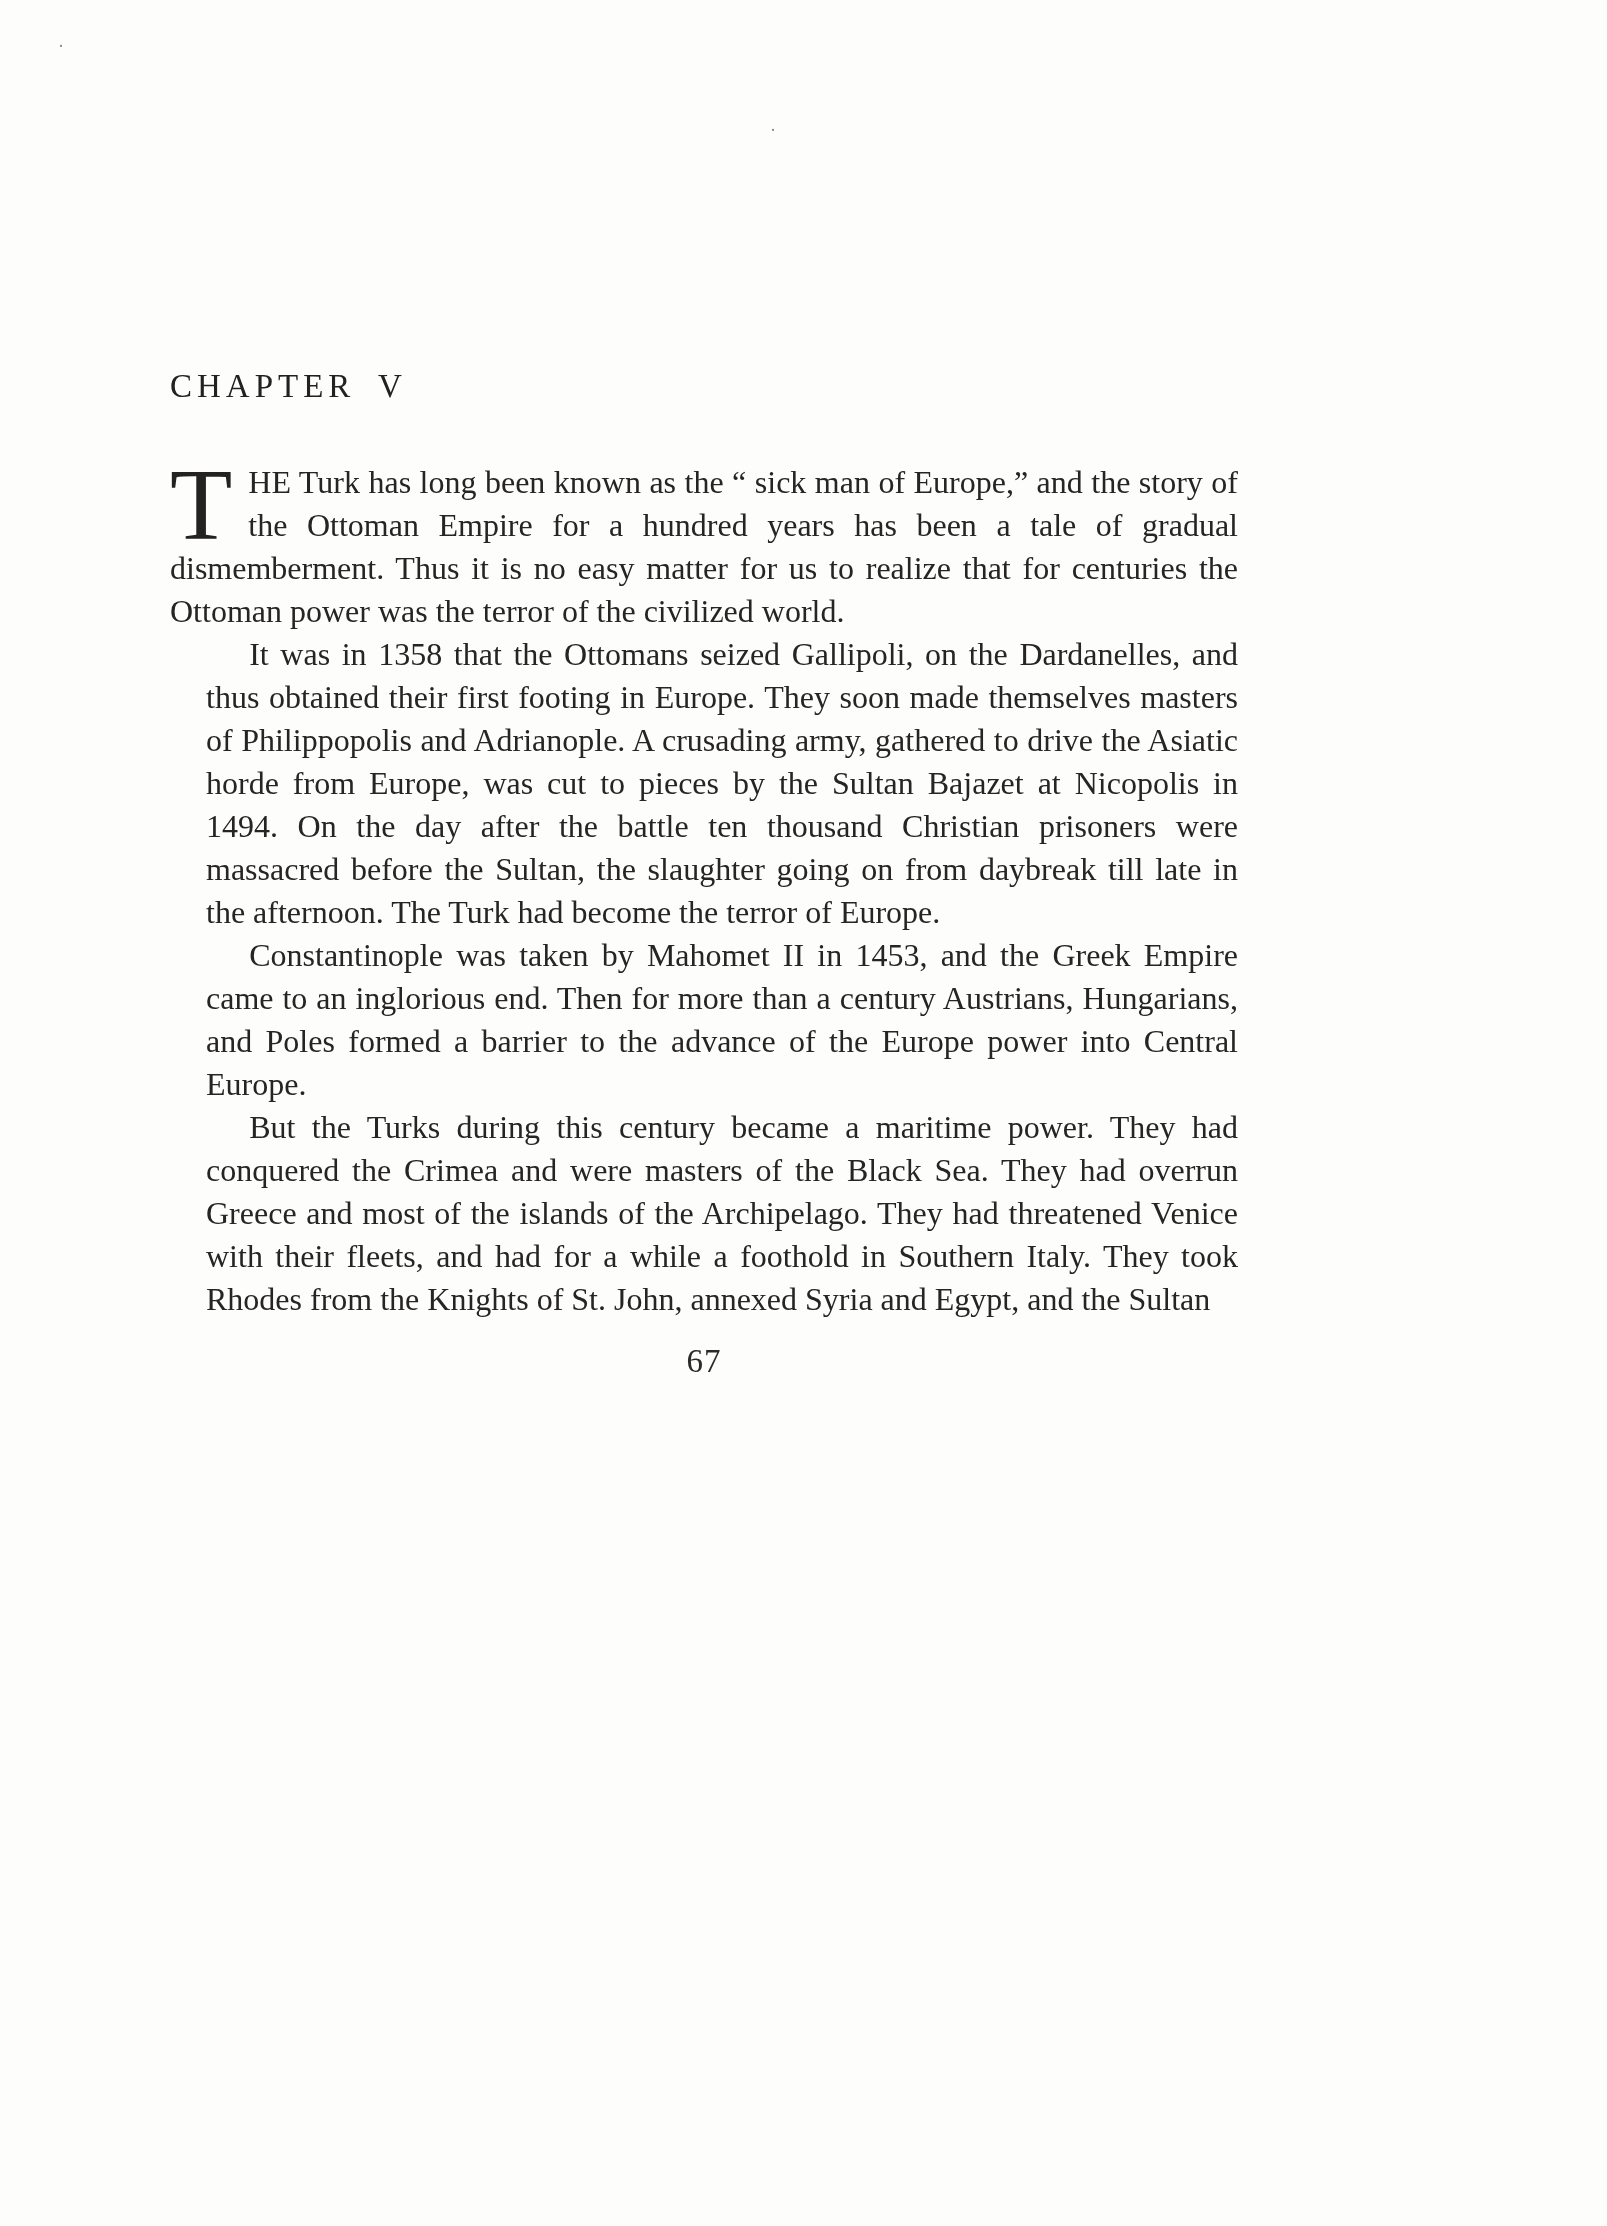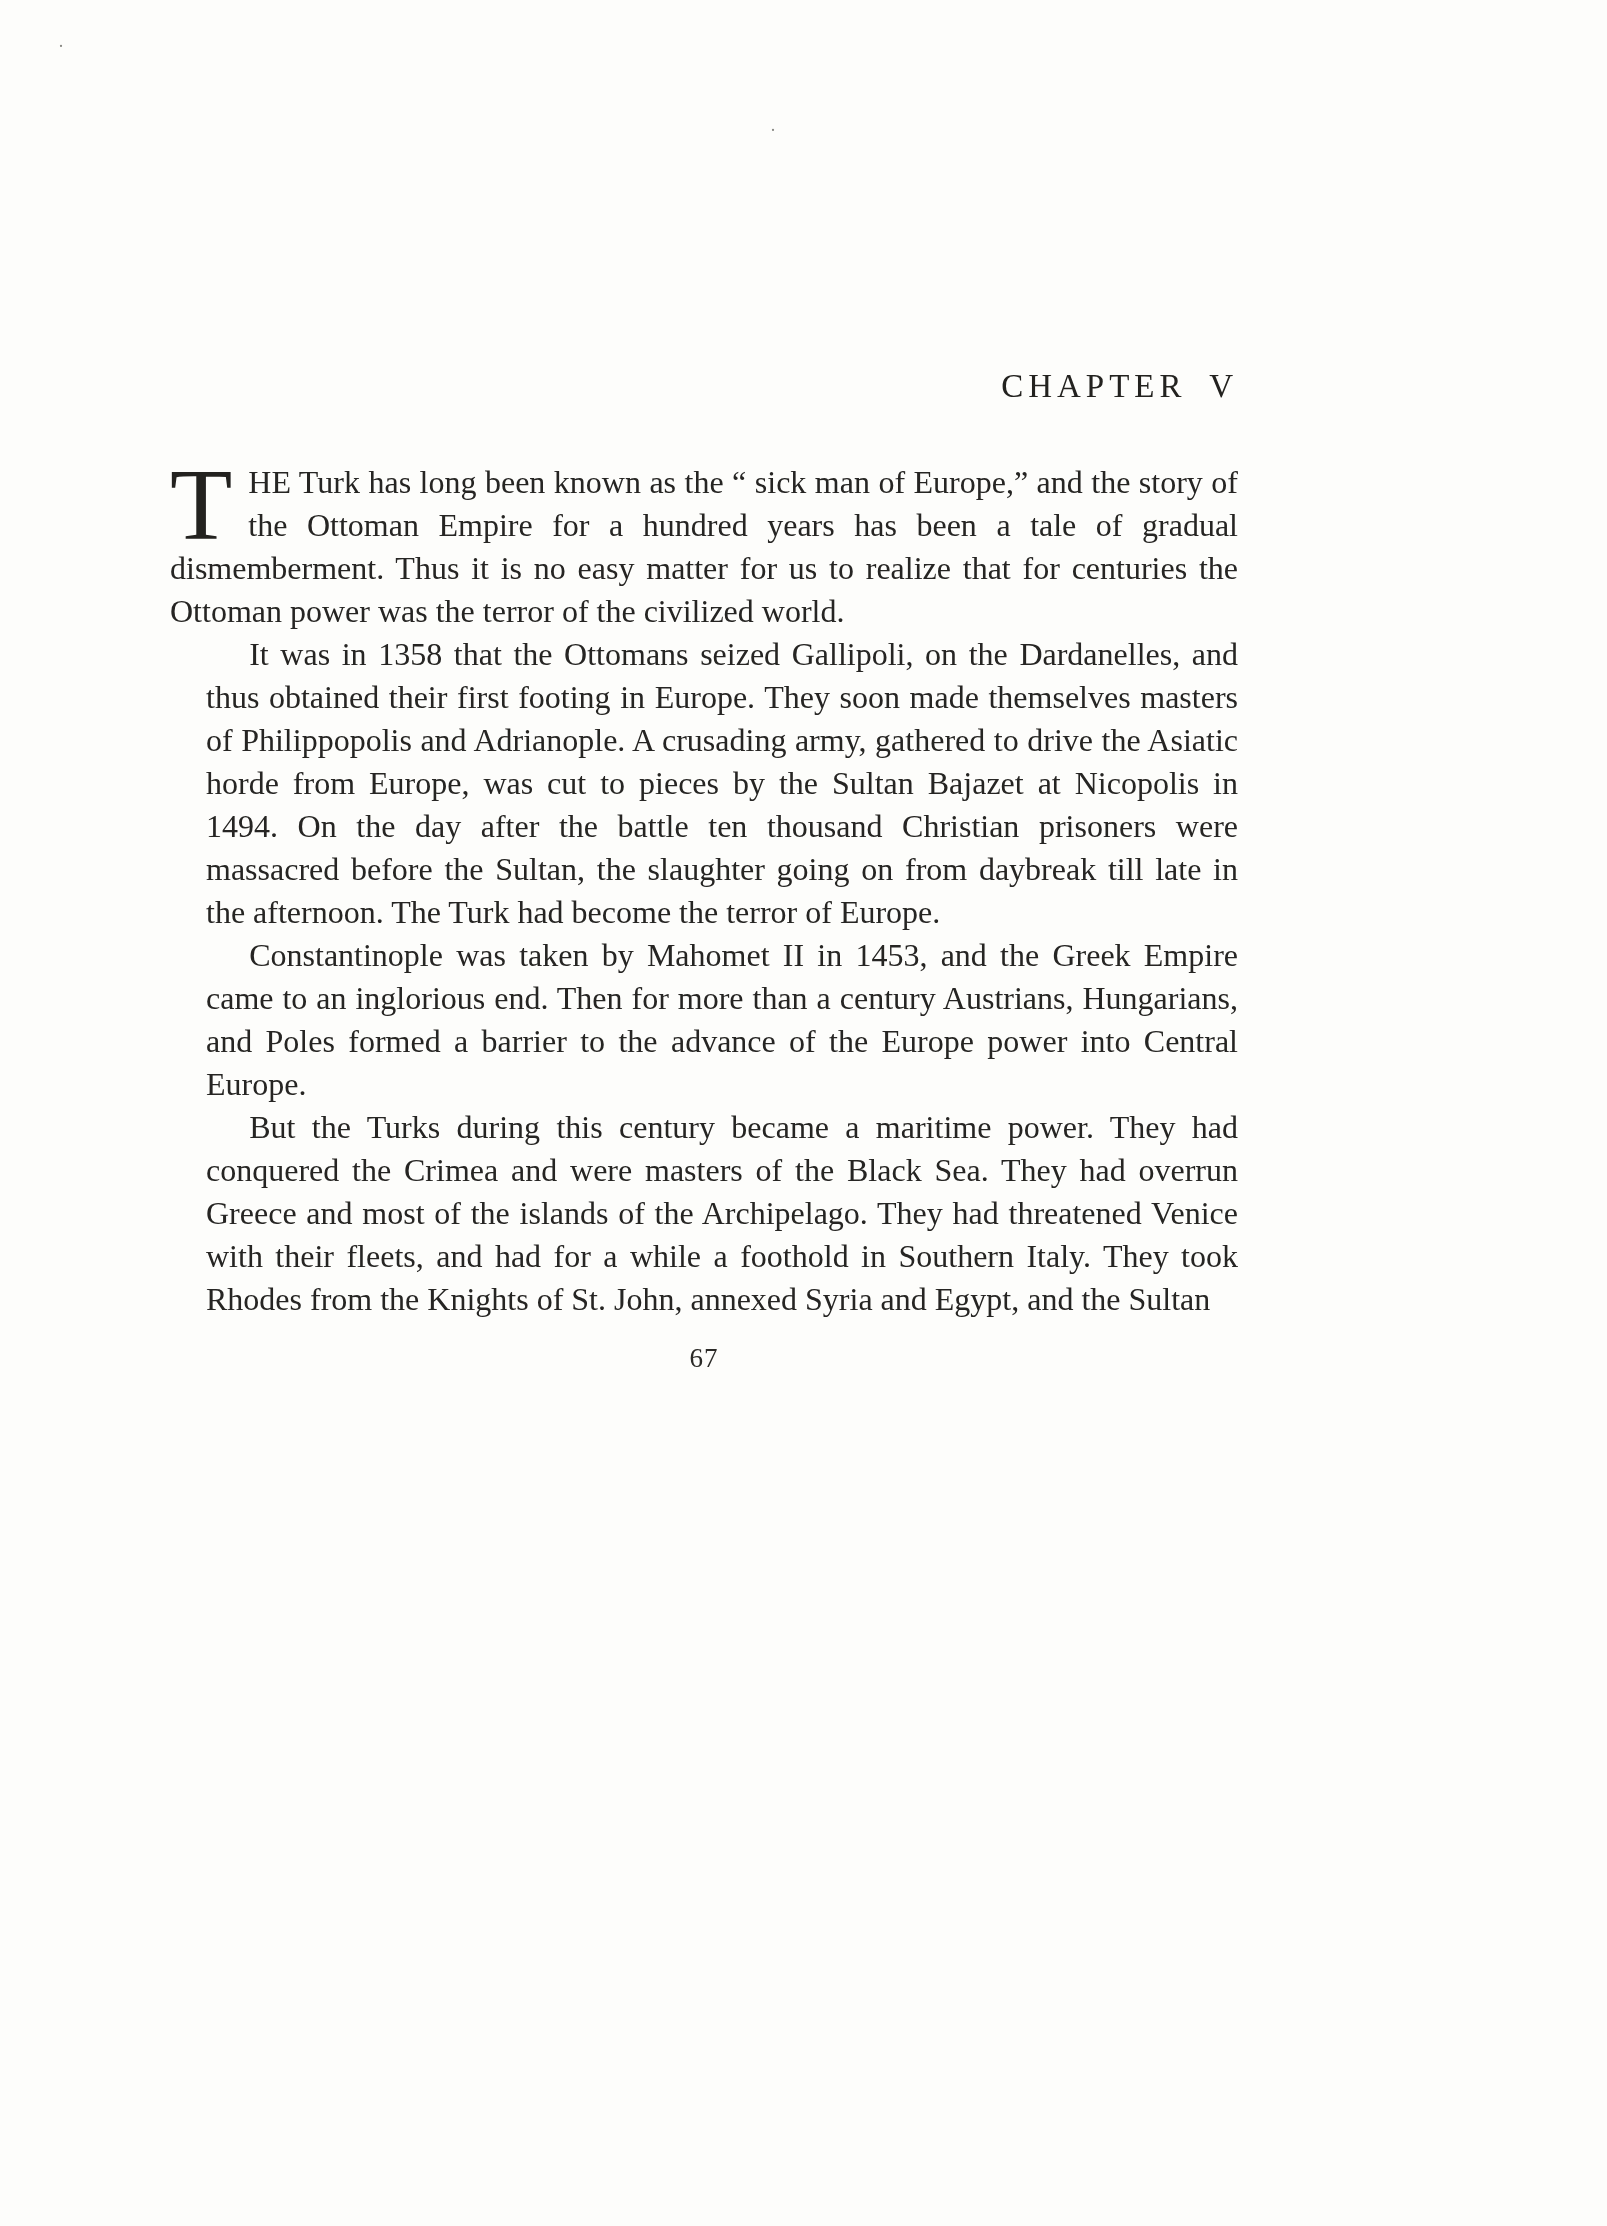--- a/index.html
+++ b/index.html
@@ -14,21 +14,21 @@
     color: #262523;
     overflow: hidden;
     position: relative;
   }
   .page {
     padding-top: 368px;
     margin-left: 170px;
     width: 1068px;
   }
   .chapter-heading {
-    text-align: right;
+    text-align: left;
     font-size: 33px;
     letter-spacing: 5px;
     word-spacing: 10px;
     color: #23221f;
   }
   .title {
     text-align: center;
     font-size: 38px;
     letter-spacing: 2px;
     margin-top: 52px;
@@ -57,21 +57,21 @@
   .dropcap {
     float: left;
     font-size: 102px;
     line-height: 80px;
     padding: 4px 16px 0 0;
     color: #23221f;
   }
   .page-number {
     text-align: center;
     margin-top: 22px;
-    font-size: 27px;
+    font-size: 33px;
     letter-spacing: 1px;
     color: #2b2a27;
   }
   
   .artifact {
     position: absolute;
     color: #8a8a85;
     font-size: 18px;
   }
   .artifact.a1 { left: 58px; top: 36px; }

